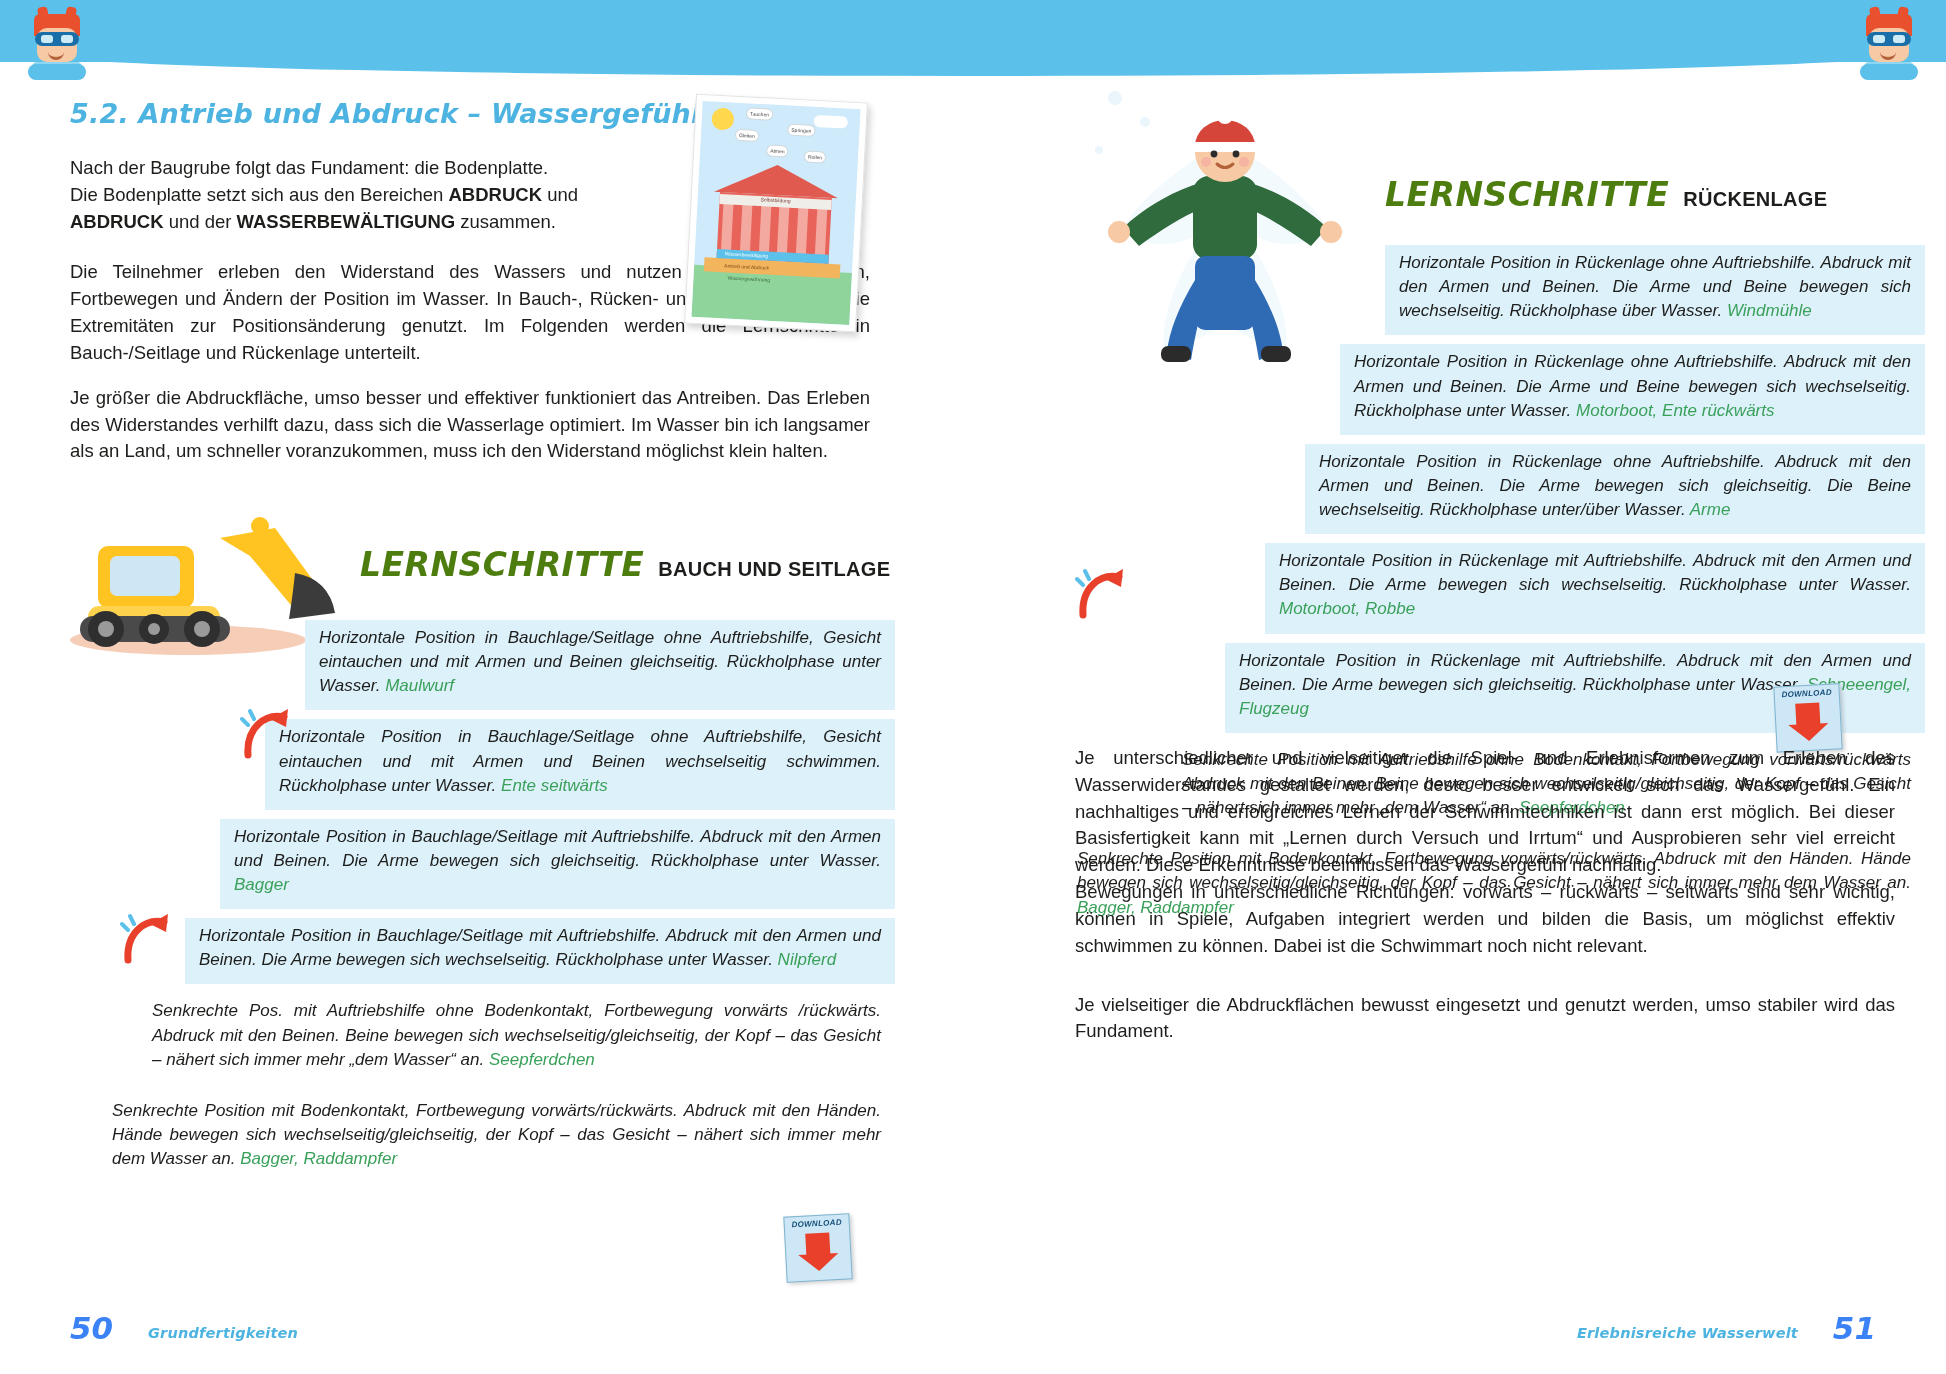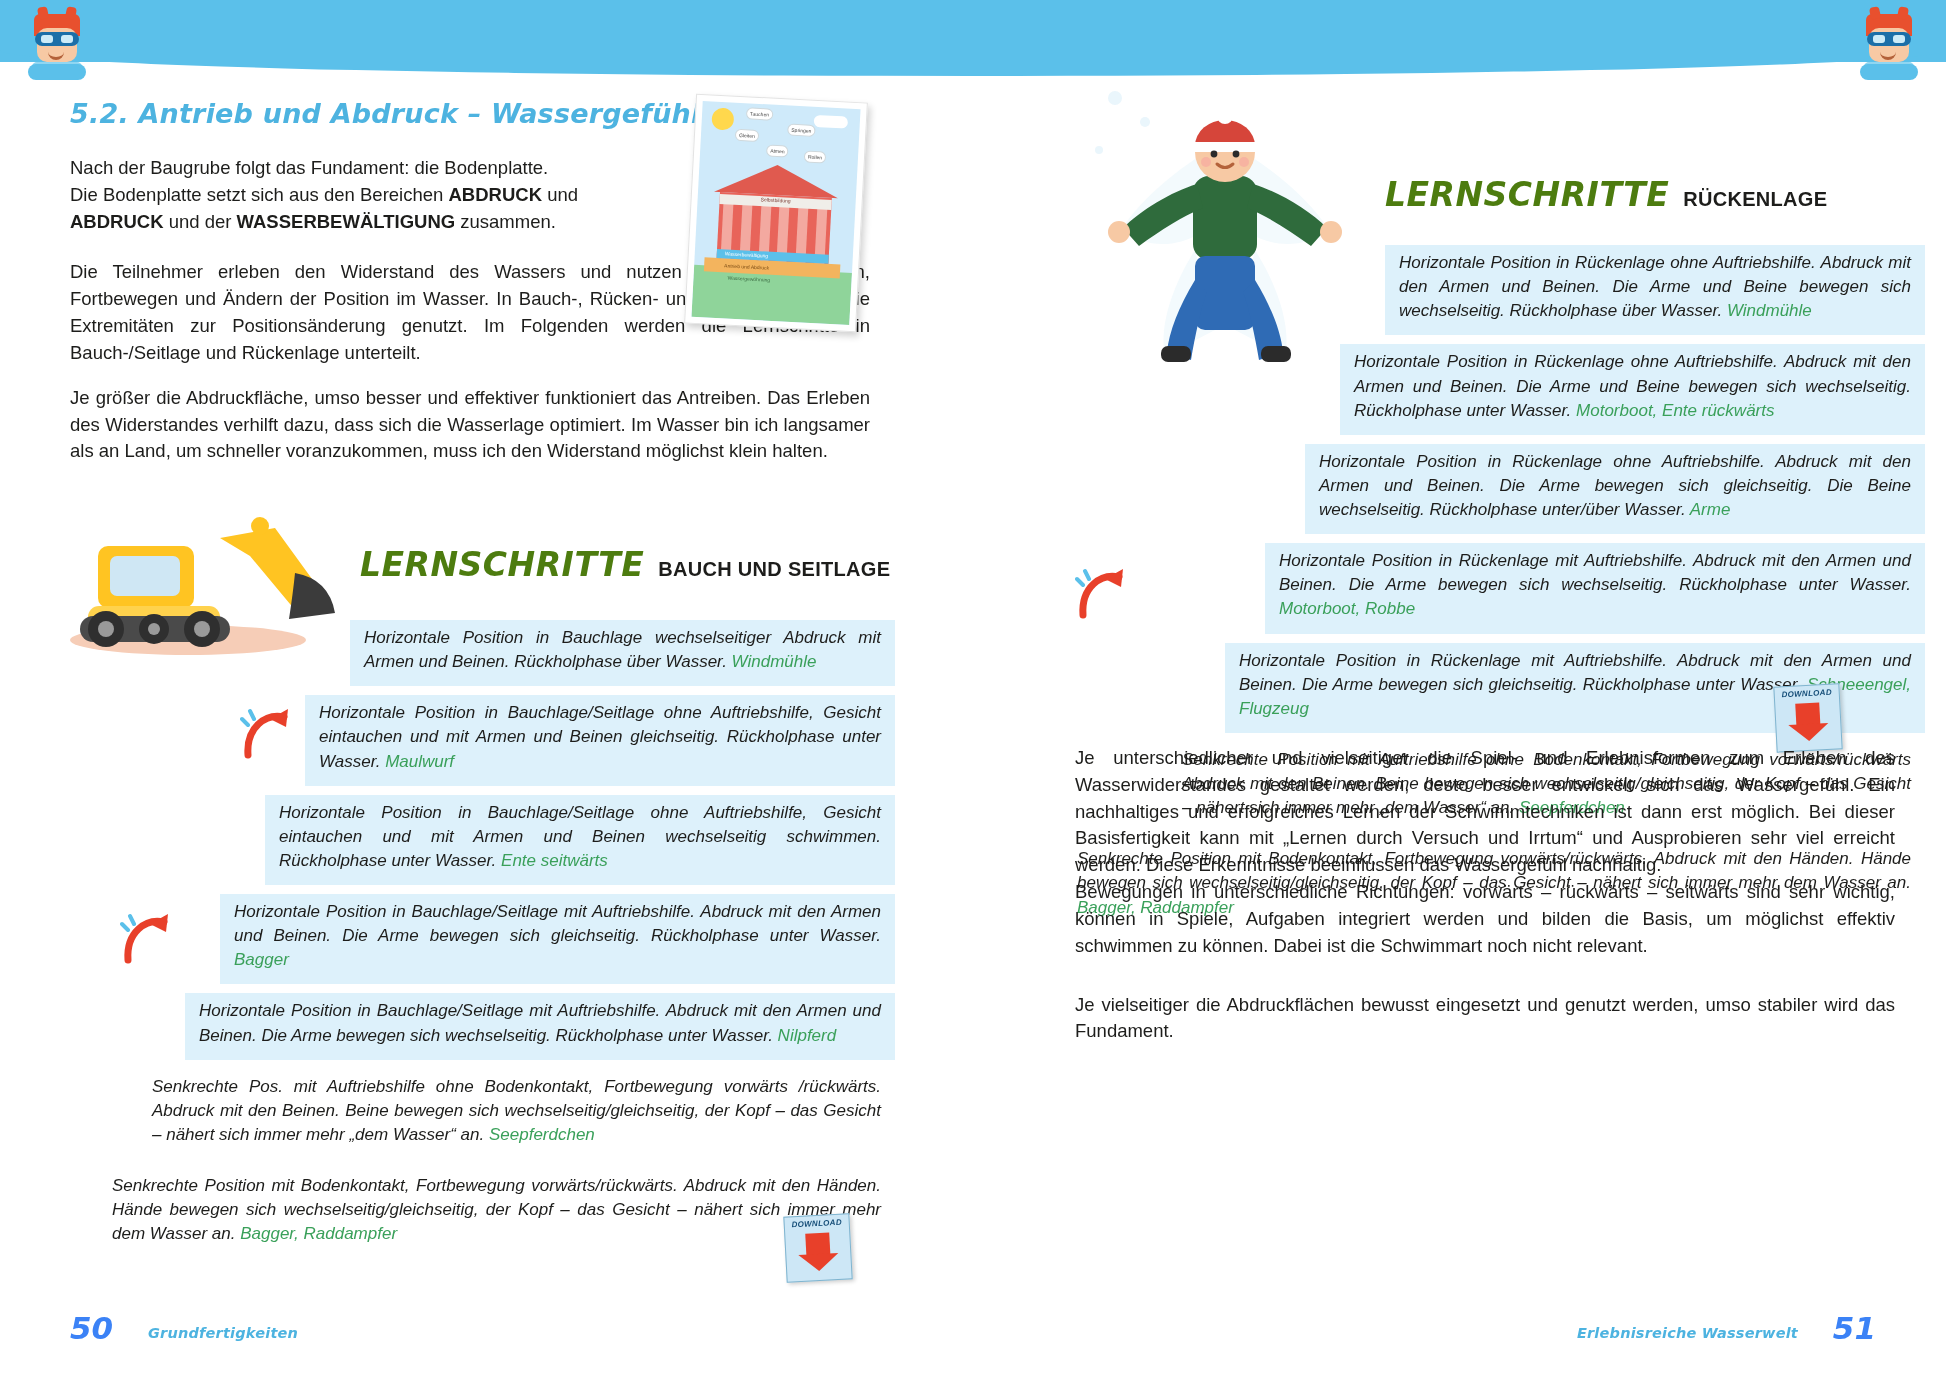--- a/index.html
+++ b/index.html
@@ -410,23 +410,20 @@
     </div>
 
     <div style="position:absolute; left:290px; top:465px; width:560px">
       <div class="lern-head">
         <span class="big">LERNSCHRITTE</span>
         <span class="sub">BAUCH UND SEITLAGE</span>
       </div>
     </div>
 
     <div class="steps" style="position:absolute; left:-10px; top:540px; width:870px">
-      <div class="step" style="margin-left:290px; width:545px">
-        <span>Horizontale Position in Bauchlage wechselseitiger Abdruck mit Armen und Beinen. Rückholphase über Wasser. </span><span class="tag">Windmühle</span>
-      </div>
       <div class="step" style="margin-left:245px; width:590px">
         <span>Horizontale Position in Bauchlage/Seitlage ohne Auftriebshilfe, Gesicht eintauchen und mit Armen und Beinen gleichseitig. Rückholphase unter Wasser. </span><span class="tag">Maulwurf</span>
       </div>
       <div class="step" style="margin-left:205px; width:630px">
         <span>Horizontale Position in Bauchlage/Seitlage ohne Auftriebshilfe, Gesicht eintauchen und mit Armen und Beinen wechselseitig schwimmen. Rückholphase unter Wasser. </span><span class="tag">Ente seitwärts</span>
       </div>
       <div class="step" style="margin-left:160px; width:675px">
         <span>Horizontale Position in Bauchlage/Seitlage mit Auftriebshilfe. Abdruck mit den Armen und Beinen. Die Arme bewegen sich gleichseitig. Rückholphase unter Wasser. </span><span class="tag">Bagger</span>
       </div>
       <div class="step" style="margin-left:125px; width:710px">

